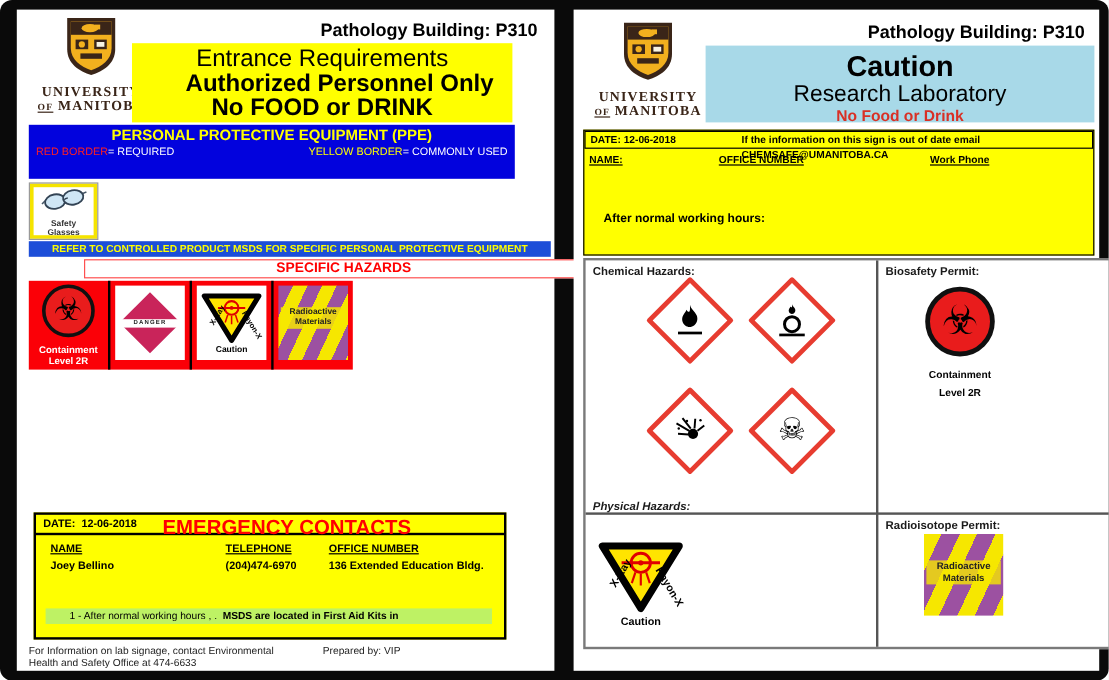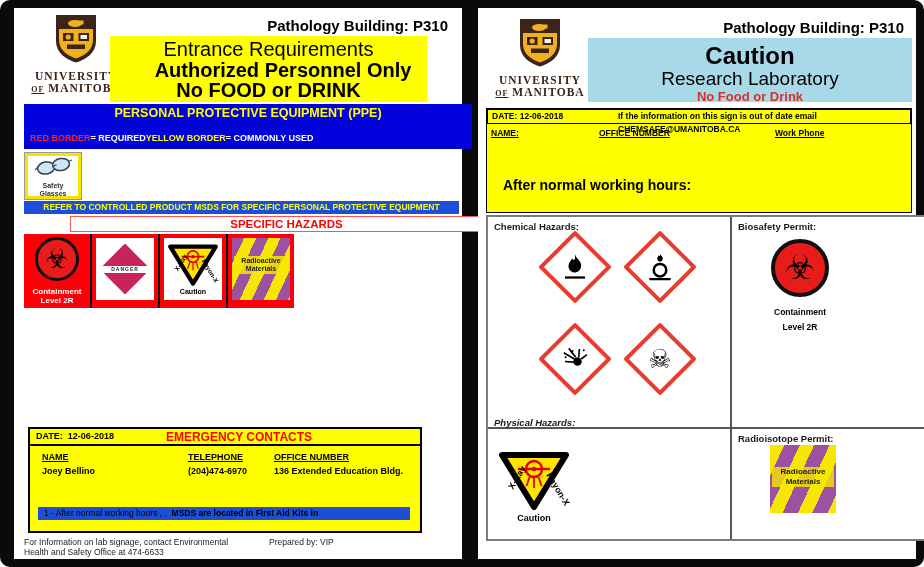--- a/index.html
+++ b/index.html
@@ -23,21 +23,21 @@
 
   
   .yb { background:#ffff00; text-align:center; color:#000; }
   .lb1 { font-size:20px; line-height:21px; padding-top:3px; }
   .lb2 { font-size:20px; line-height:20px; font-weight:bold;margin-left:29px; }
   .lb3 { font-size:20px; line-height:21px; font-weight:bold; }
 
   
   .bluebar { background:#0202dd; color:#fff; }
   .ppe-title { color:#ffff00; font-weight:bold; font-size:12.5px; text-align:center; padding-top:2px; }
-  .ppe-legend { display:flex; font-size:9px; font-weight:bold; padding:1px 6px 0 6px;margin-top:12px; }
+  .ppe-legend { display:flex; justify-content:space-between; font-size:9px; font-weight:normal; padding:1px 6px 0 6px; }
   .redtxt { color:#ff2020; }
   .yellowtxt { color:#ffff00; }
   .ppe-note { text-align:center; font-size:9px; font-weight:bold; padding-top:1px; }
 
   .glasses-box { background:#fff; border:3px solid #f5e400; outline:1px solid #999; text-align:center; }
   .glasses-label { font-size:7px; line-height:7.5px; font-weight:bold; color:#333; }
 
   .refer-bar { background:#1d4ed8; color:#ffff00; font-size:8.5px; font-weight:bold; text-align:center; line-height:13px; }
   .spec-bar { background:#fff; border:1px solid #ff5050; color:#ff0000; font-weight:bold; font-size:11.5px; text-align:center; line-height:15px; }
 
@@ -55,36 +55,36 @@
                  font-size:5px; font-weight:bold; line-height:7px; letter-spacing:1px; color:#222; }
   .rad-box { position:absolute; left:4px; top:4px; width:58px; height:62px;
              background:repeating-linear-gradient(115deg,#9c51a1 0 11px,#f6e700 11px 22px); }
   .rad-label { position:absolute; left:2px; right:2px; top:18px; background:rgba(246,231,0,.85);
                font-size:7px; line-height:8px; font-weight:bold; text-align:center; color:#222; padding:1px 0; }
 
   
   .em-box { background:#ffff00; border:2px solid #000; }
   .em-head { position:relative; height:17px; border-bottom:2px solid #000; }
   .em-date { position:absolute; left:6px; top:2px; font-size:9px; font-weight:bold; }
-  .em-title { position:absolute; left:0; right:0; top:1px; text-align:center; color:#ff0000; font-weight:bold; font-size:12px;padding-left:28px; }
+  .em-title { position:absolute; left:0; right:0; top:1px; text-align:center; color:#ff0000; font-weight:bold; font-size:17px;padding-left:28px; }
   .em-col { position:absolute; font-size:9px; font-weight:bold; text-decoration:underline; }
   .em-val { position:absolute; font-size:9px; font-weight:bold; }
-  .em-note { position:absolute; left:8px; right:10px; top:78px; height:13px; background:#1d4ed8; font-size:8.5px; line-height:13px; padding-left:6px; white-space:nowrap; overflow:hidden; }
+  .em-note { position:absolute; left:8px; right:10px; top:78px; height:13px; background:#bef264; font-size:8.5px; line-height:13px; padding-left:20px; white-space:nowrap; overflow:hidden; }
   .foot { font-size:8.5px; line-height:10px; color:#222; }
 
   
   .rb { background:#a8d9e8; text-align:center; }
   .rb1 { font-size:24px; font-weight:bold; line-height:26px; padding-top:5px; }
   .rb2 { font-size:19px; line-height:20px; }
   .rb3 { font-size:13px; font-weight:bold; color:#d93025; line-height:15px; }
 
   .info-box { background:#ffff00; border:1px solid #000; }
   .info-daterow { position:absolute; left:0; right:0; top:0; height:15px; border:1px solid #000; font-size:8.5px; font-weight:bold; line-height:13px; }
   .info-label { position:absolute; font-size:8.5px; font-weight:bold; text-decoration:underline; }
-  .after-hours { position:absolute; font-size:14px; font-weight:bold; }
+  .after-hours { position:absolute; font-size:10px; font-weight:bold; }
 
   .grid { border:2px solid #7a7a7a; background:#fff; }
   .v-div { position:absolute; left:242px; top:0; bottom:0; width:2px; background:#555; }
   .h-div { position:absolute; left:0; right:0; top:210px; height:2px; background:#555; }
   .sec-label { position:absolute; font-size:9.5px; font-weight:bold; color:#1a1a1a; }
 
   .ghs { position:absolute; width:52px; height:52px; border:4px solid #e73c30; background:#fff; transform:rotate(45deg); border-radius:2px; }
   .ghs-inner { width:100%; height:100%; transform:rotate(-45deg); display:flex; align-items:center; justify-content:center; }
   .skull { font-family:"DejaVu Sans", sans-serif; font-size:26px; color:#000; line-height:26px; }
 
@@ -123,21 +123,21 @@
     </div>
 
     <div class="abs sign-title" style="right:14px; top:9px;">Pathology Building: P310</div>
 
     <div class="abs yb" style="left:96px; top:28px; width:317px; height:66px;">
       <div class="lb1">Entrance Requirements</div>
       <div class="lb2">Authorized Personnel Only</div>
       <div class="lb3">No FOOD or DRINK</div>
     </div>
 
-    <div class="abs bluebar" style="left:10px; top:96px; width:448px; height:45px;">
+    <div class="abs bluebar" style="left:10px; top:96px; width:405px; height:45px;">
       <div class="ppe-title">PERSONAL PROTECTIVE EQUIPMENT (PPE)</div>
       <div class="ppe-legend">
         <span><span class="redtxt">RED BORDER</span><span>= REQUIRED</span></span>
         <span><span class="yellowtxt">YELLOW BORDER</span><span>= COMMONLY USED</span></span>
       </div>
     </div>
 
     <div class="abs glasses-box" style="left:11px; top:145px; width:56px; height:46px;">
       <svg width="40" height="22" viewBox="0 0 40 22">
         <line x1="2" y1="14" x2="6" y2="10" stroke="#456" stroke-width="1.3"></line>

